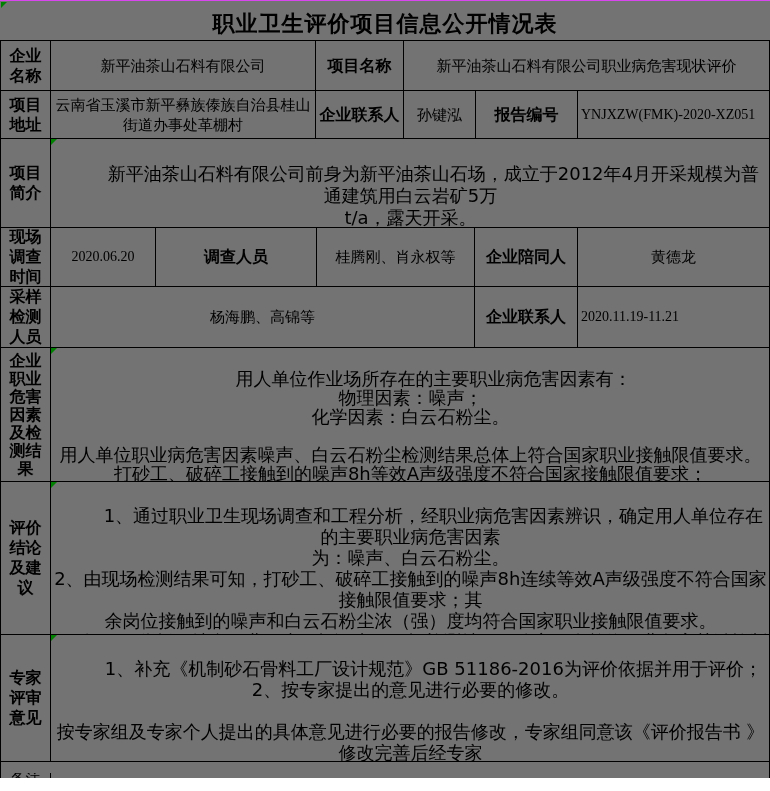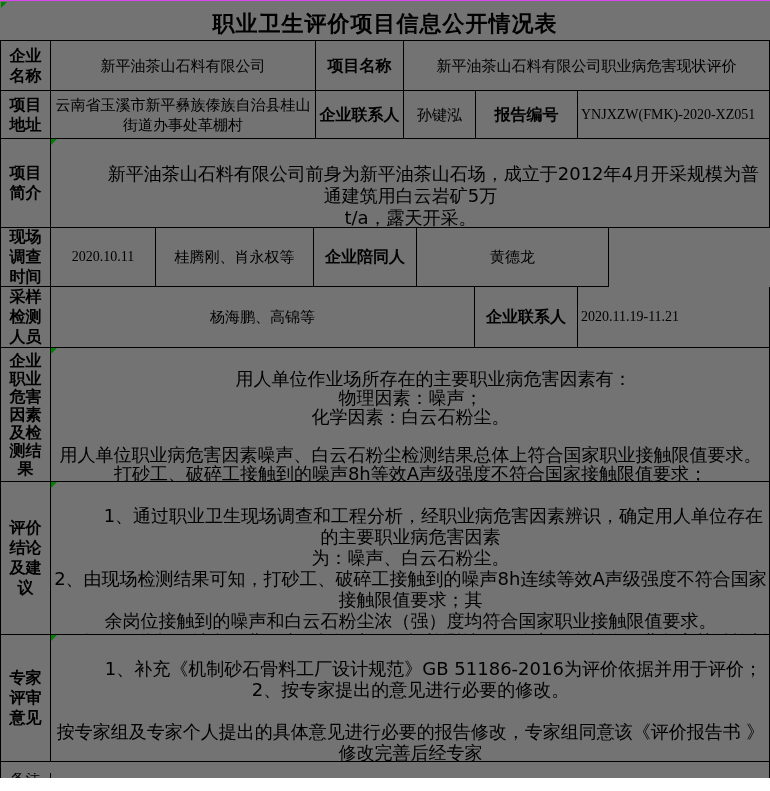--- a/index.html
+++ b/index.html
@@ -97,21 +97,22 @@
 t/a，露天开采。
 后于2017年变更为新平油茶山石料有限公司，开采方式为露天开采，开采规模为10万t/a，开采矿种为建筑
 用白云岩，矿区面积0.046平方公里，采矿许可证有效期限自2017年11月17日至2020年11月17日。</span>
       </div>
     </div>
 
     <div class="row h59">
       <div class="c w50 lbl">现场
 调查
 时间</div>
-      <div class="c w105 val mono">2020.10.11</div>
+      <div class="c w105 val mono">2020.06.20</div>
+      <div class="c w161 lbl">调查人员</div>
       <div class="c w158 val">桂腾刚、肖永权等</div>
       <div class="c w103 lbl">企业陪同人</div>
       <div class="c w192 val">黄德龙</div>
     </div>
 
     <div class="row h61">
       <div class="c w50 lbl">采样
 检测
 人员</div>
       <div class="c w424 val">杨海鹏、高锦等</div>

